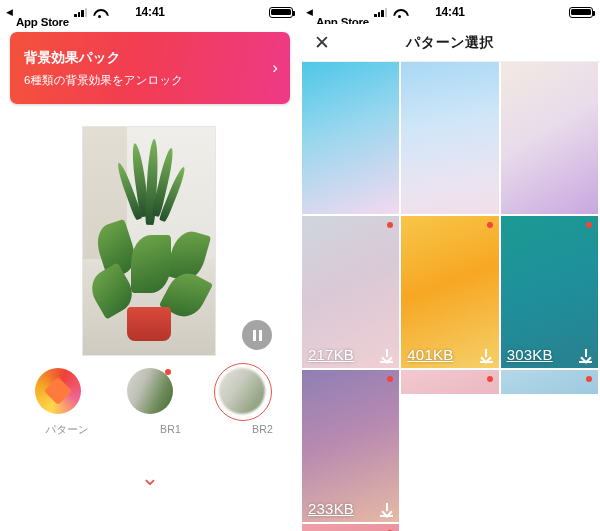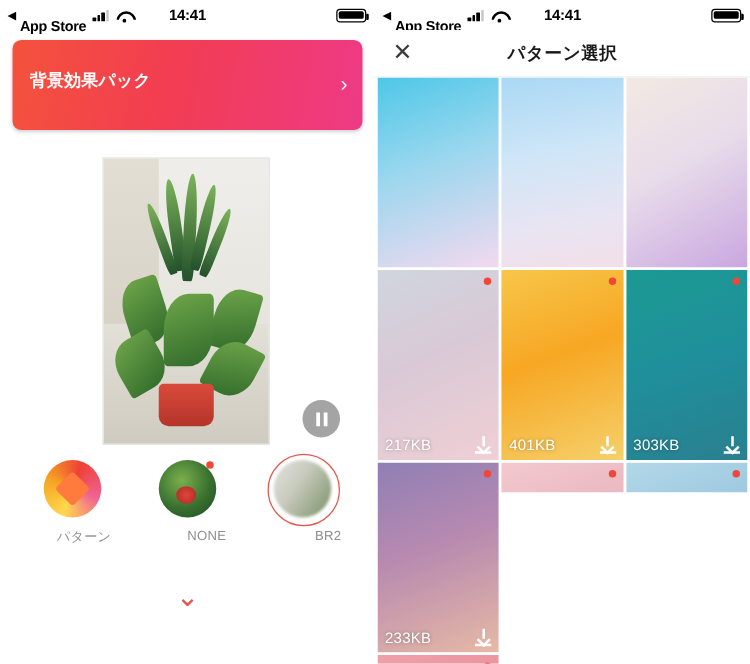--- a/index.html
+++ b/index.html
@@ -340,24 +340,25 @@
   .cell .cdot {
     position: absolute;
     right: 6px; top: 6px;
     width: 6px; height: 6px;
     border-radius: 50%;
     background: #f0473a;
   }
   .cell .size {
     position: absolute;
     left: 6px; bottom: 5px;
-    font-size: 12px;
+    font-size: 15px;
     color: #fff;
     text-shadow: 0 0 3px rgba(0,0,0,0.35);
     letter-spacing: 0.2px;
+    text-decoration: underline;
   }
   .dl {
     position: absolute;
     right: 6px; bottom: 5px;
     width: 13px; height: 14px;
   }
   .dl .stem {
     position:absolute; left:5.5px; top:0; width:2px; height:8px; background:#fff;
   }
   .dl .head {
@@ -394,20 +395,21 @@
       <div class="sb-right">
         <span class="battery">
             <i></i>
           </span>
       </div>
     </div>
 
     <div class="promo">
       <div class="promo-text">
         <div class="promo-title">背景効果パック</div>
+        <div class="promo-sub">6種類の背景効果をアンロック</div>
       </div>
       <div class="promo-chevron">›</div>
     </div>
 
     <div class="preview-area">
       <div class="photo">
         <div class="wallA"></div>
         <div class="wallB"></div>
         <div class="floor"></div>
         <div class="frond" style="left:52px;top:16px;width:10px;height:74px;transform:rotate(-8deg);"></div>
@@ -430,28 +432,28 @@
 
     <div class="thumbs">
 
       <div class="thumb">
         <div class="thumb-circle">
           <div class="inner pattern-swatch"></div>
         </div>
         <div class="thumb-label">パターン</div>
       </div>
 
+
       <div class="thumb">
         <div class="thumb-circle">
-          <div class="inner none-swatch"></div>
+          <div class="inner br1-swatch"></div>
           <span class="dot-red"></span>
         </div>
-        <div class="thumb-label">NONE</div>
-      </div>
-
+        <div class="thumb-label">BR1</div>
+      </div>
 
       <div class="thumb selected">
         <div class="thumb-circle">
           <div class="inner br2-swatch"></div>
         </div>
         <div class="thumb-label">BR2</div>
       </div>
 
     </div>
 

